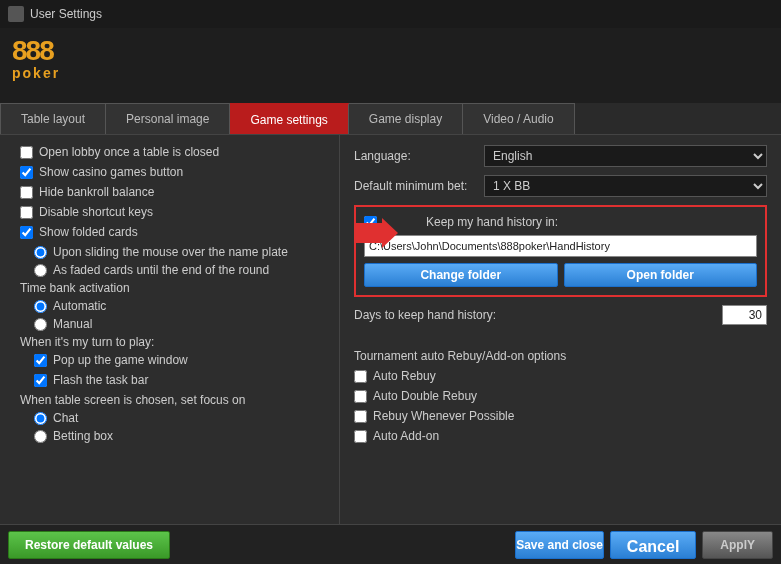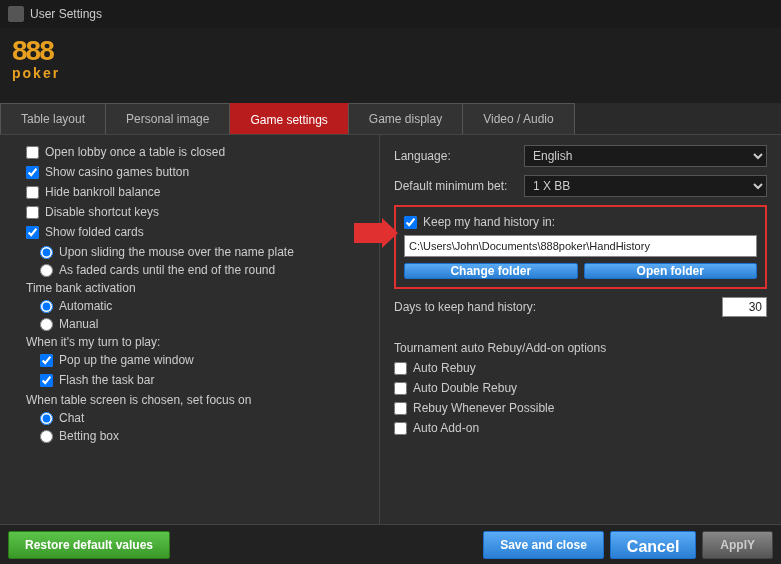--- a/index.html
+++ b/index.html
@@ -71,22 +71,22 @@
 
     
     .content {
       display: flex;
       height: calc(564px - 28px - 75px - 32px - 40px);
       background: #2d2d2d;
     }
 
     
     .left-panel {
-      width: 380px;
-      padding: 10px 26px;
+      width: 340px;
+      padding: 10px 20px;
       border-right: 1px solid #444;
     }
     .checkbox-item {
       display: flex;
       align-items: center;
       margin-bottom: 6px;
       color: #ccc;
       font-size: 12px;
     }
     .checkbox-item input[type="checkbox"] {
@@ -145,38 +145,38 @@
       padding: 8px;
       margin-bottom: 8px;
       background: #2d2d2d;
     }
     .hand-history-header {
       display: flex;
       align-items: center;
       margin-bottom: 6px;
     }
     .hand-history-header input[type="checkbox"] { margin-right: 6px; cursor: pointer; }
-    .hand-history-header label { color: #ccc; font-size: 12px; }
+    .hand-history-header label { color: #ccc; font-size: 12px; margin-left: 43px; }
     .folder-path-input {
       width: 100%;
       background: #fff;
       border: 1px solid #888;
       color: #222;
       font-size: 11px;
       padding: 2px 4px;
       height: 22px;
       margin-bottom: 6px;
     }
     .folder-buttons {
       display: flex;
       gap: 6px;
     }
     .btn-folder {
       flex: 1;
-      height: 16px;
+      height: 24px;
       background: linear-gradient(to bottom, #5aabf5, #2a7fd4);
       border: 1px solid #1a6fcc;
       color: white;
       font-size: 12px;
       font-weight: bold;
       cursor: pointer;
       border-radius: 2px;
     }
 
     .days-row {
@@ -223,21 +223,21 @@
       cursor: pointer;
       border-radius: 2px;
       height: 28px;
     }
     .btn-save {
       background: linear-gradient(to bottom, #5aabf5, #2a7fd4);
       border: 1px solid #1a6fcc;
       color: white;
       font-size: 12px;
       font-weight: bold;
-      padding: 6px 16px;
+      padding: 6px 0;
       cursor: pointer;
       border-radius: 2px;
       height: 28px;
       margin-left: auto;
     }
     .btn-cancel {
       background: linear-gradient(to bottom, #5aabf5, #2a7fd4);
       border: 1px solid #1a6fcc;
       color: white;
       font-size: 16px;

